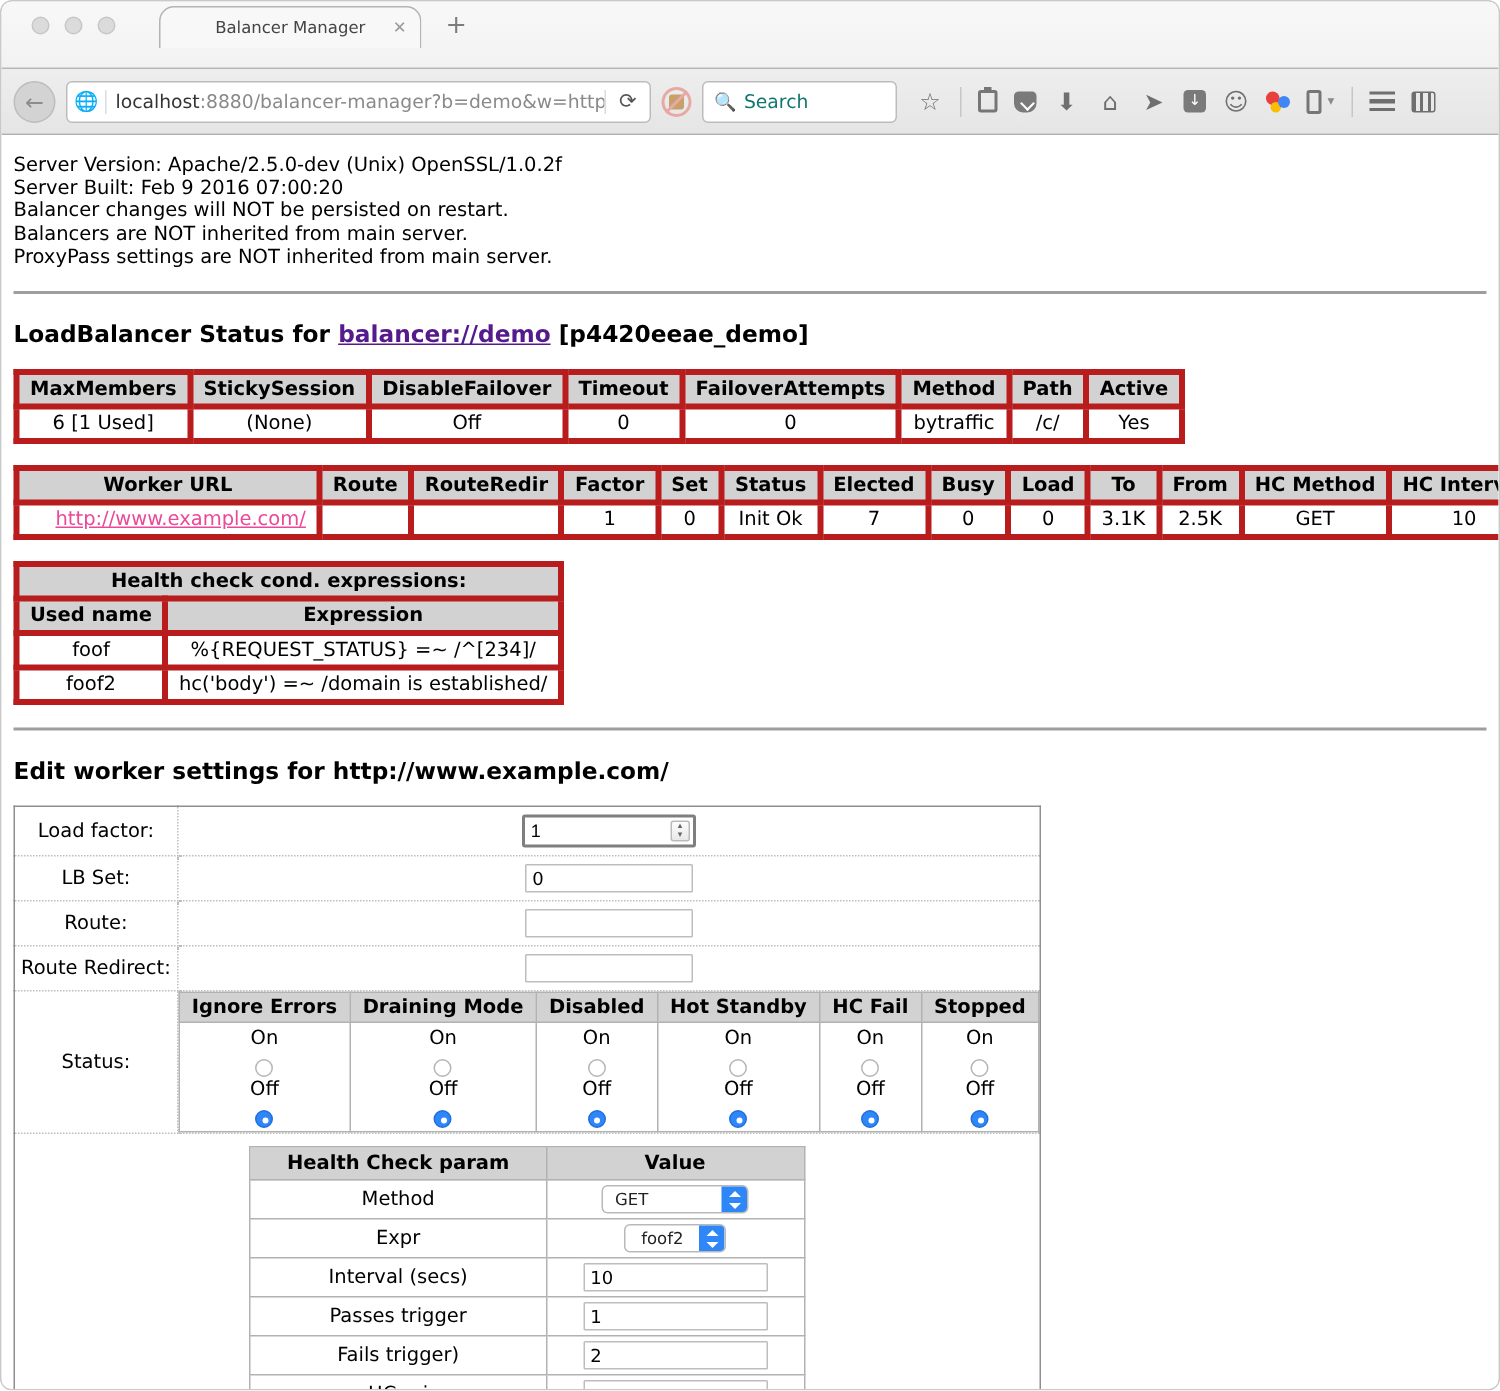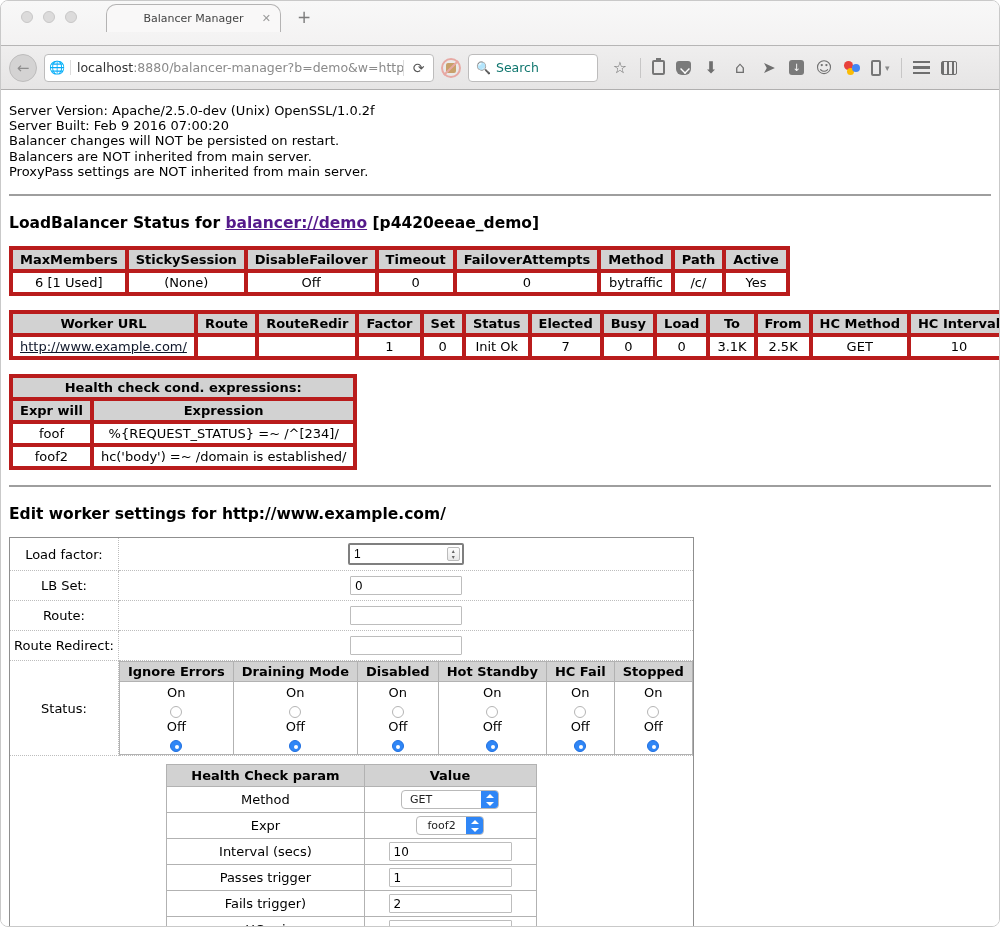--- a/index.html
+++ b/index.html
@@ -51,21 +51,21 @@
   .content { flex:1; background:#fff; padding:13px 8px 0 8px; font-size:13px; color:#000; overflow:hidden; }
   h1.pagetitle { font-size:26px; font-weight:bold; margin:10px 0 22px 0; letter-spacing:.2px; }
   .infoline { font-size:13px; line-height:15.2px; }
   hr.rule { border:none; border-top:2px solid #9e9e9e; margin:15px 0; }
   h3.sect { font-size:15.5px; font-weight:bold; margin:18px 0 14px 0; }
   h3.sect a { color:#551a8b; text-decoration:underline; }
 
   table.dt { border-collapse:collapse; border:1px solid #848484; font-size:13px; margin:4px 0 14px 0; }
   table.dt th, table.dt td { border:4px solid #b91c1c; padding:2px 7px; text-align:center; white-space:nowrap; }
   table.dt th { background:#d2d2d2; font-weight:bold; }
-  table.dt a { color:#0f172a; text-decoration:underline; }
+  table.dt a { color:#ec4899; text-decoration:underline;margin-left:17px; }
   table.fullw { width:100%; }
   td.empty { min-width:30px; }
 
   
   table.form { border-collapse:collapse; border:1px solid #8f8f8f; font-size:13px; width:565px; margin-top:6px; }
   table.form > tbody > tr > td { border:1px dotted #bdbdbd; padding:5px 4px; text-align:center; vertical-align:middle; }
   table.form td.flabel { width:100px; white-space:nowrap; }
   .tinput { width:112px; height:19px; border:1px solid #bdbdbd; border-radius:1px; font-size:12px; padding:1px 4px; font-family:"DejaVu Sans",sans-serif; }
   .numwrap { display:inline-flex; align-items:center; border:2px solid #7f7f7f; border-radius:2px; height:22px; width:116px; background:#fff; }
   .numwrap input { flex:1; border:none; outline:none; font-size:12px; padding:0 4px; width:80px; }
@@ -219,21 +219,21 @@
       </tr>
       </tbody>
     </table>
 
     <table class="dt">
       <tbody>
       <tr>
         <th colspan="2">Health check cond. expressions:</th>
       </tr>
       <tr>
-        <th>Expr will</th>
+        <th>Used name</th>
         <th>Expression</th>
       </tr>
       <tr>
         <td>foof</td>
         <td>%{REQUEST_STATUS} =~ /^[234]/</td>
       </tr>
       <tr>
         <td>foof2</td>
         <td>hc('body') =~ /domain is established/</td>
       </tr>

